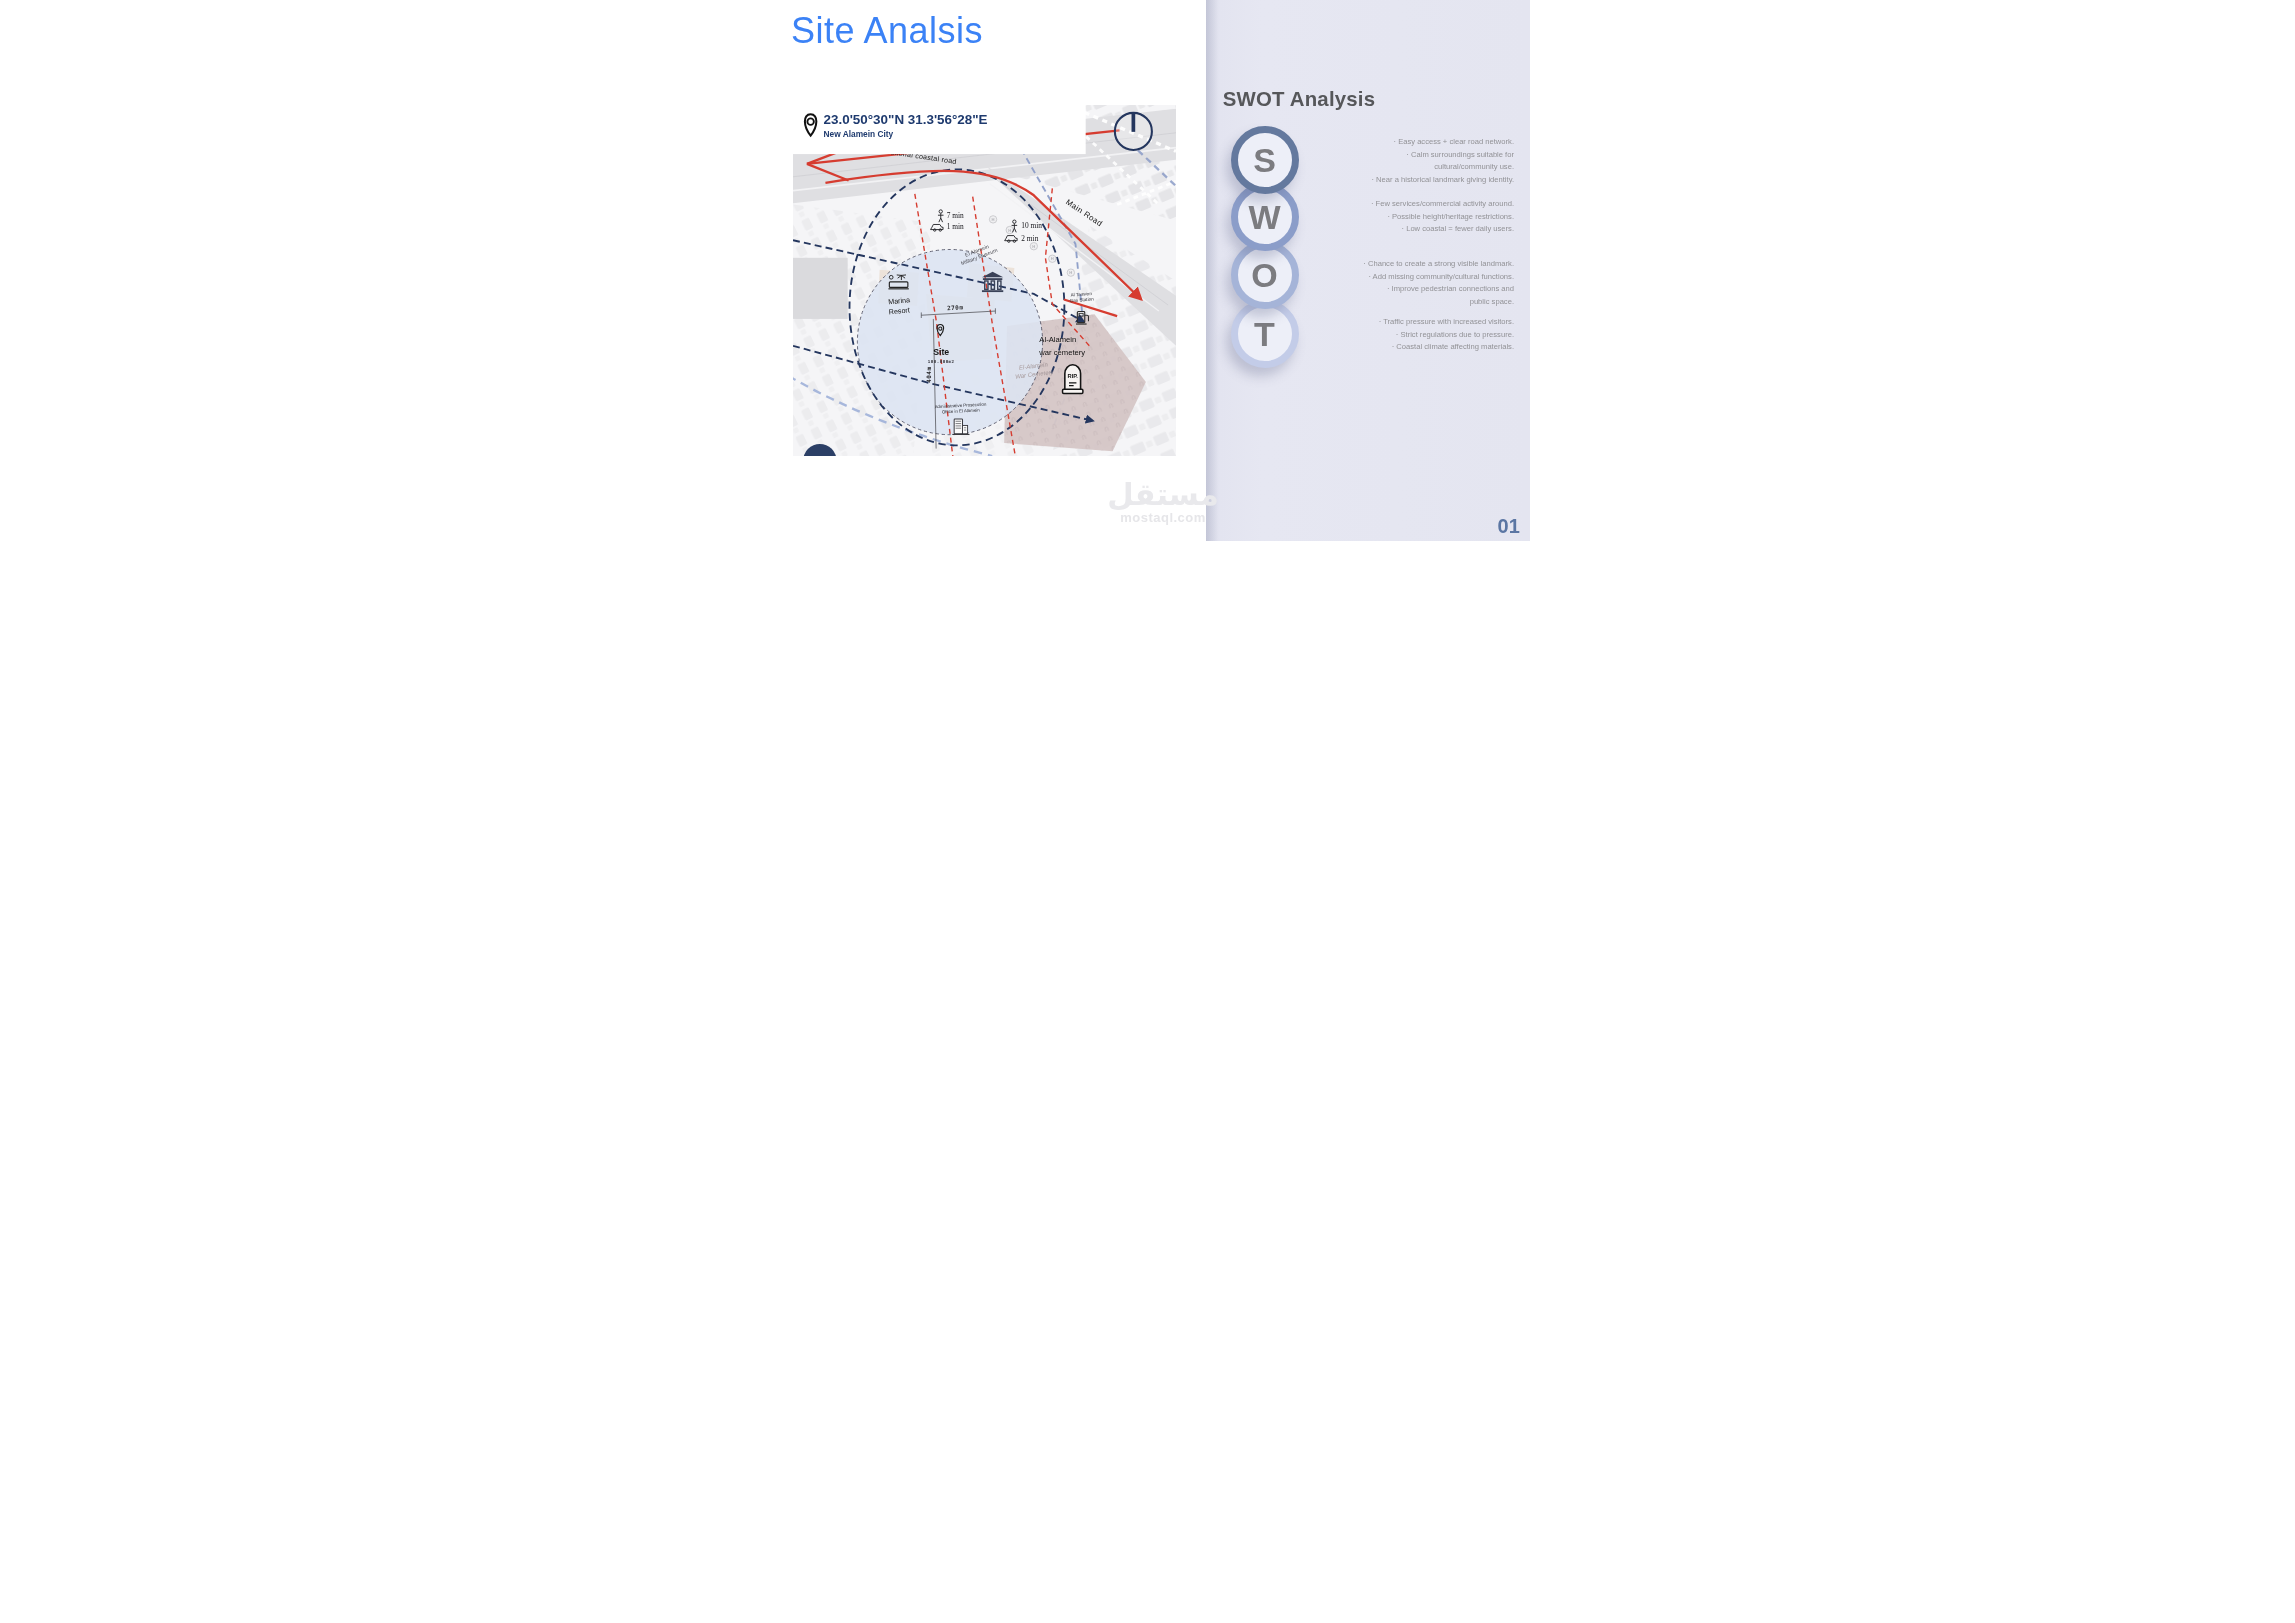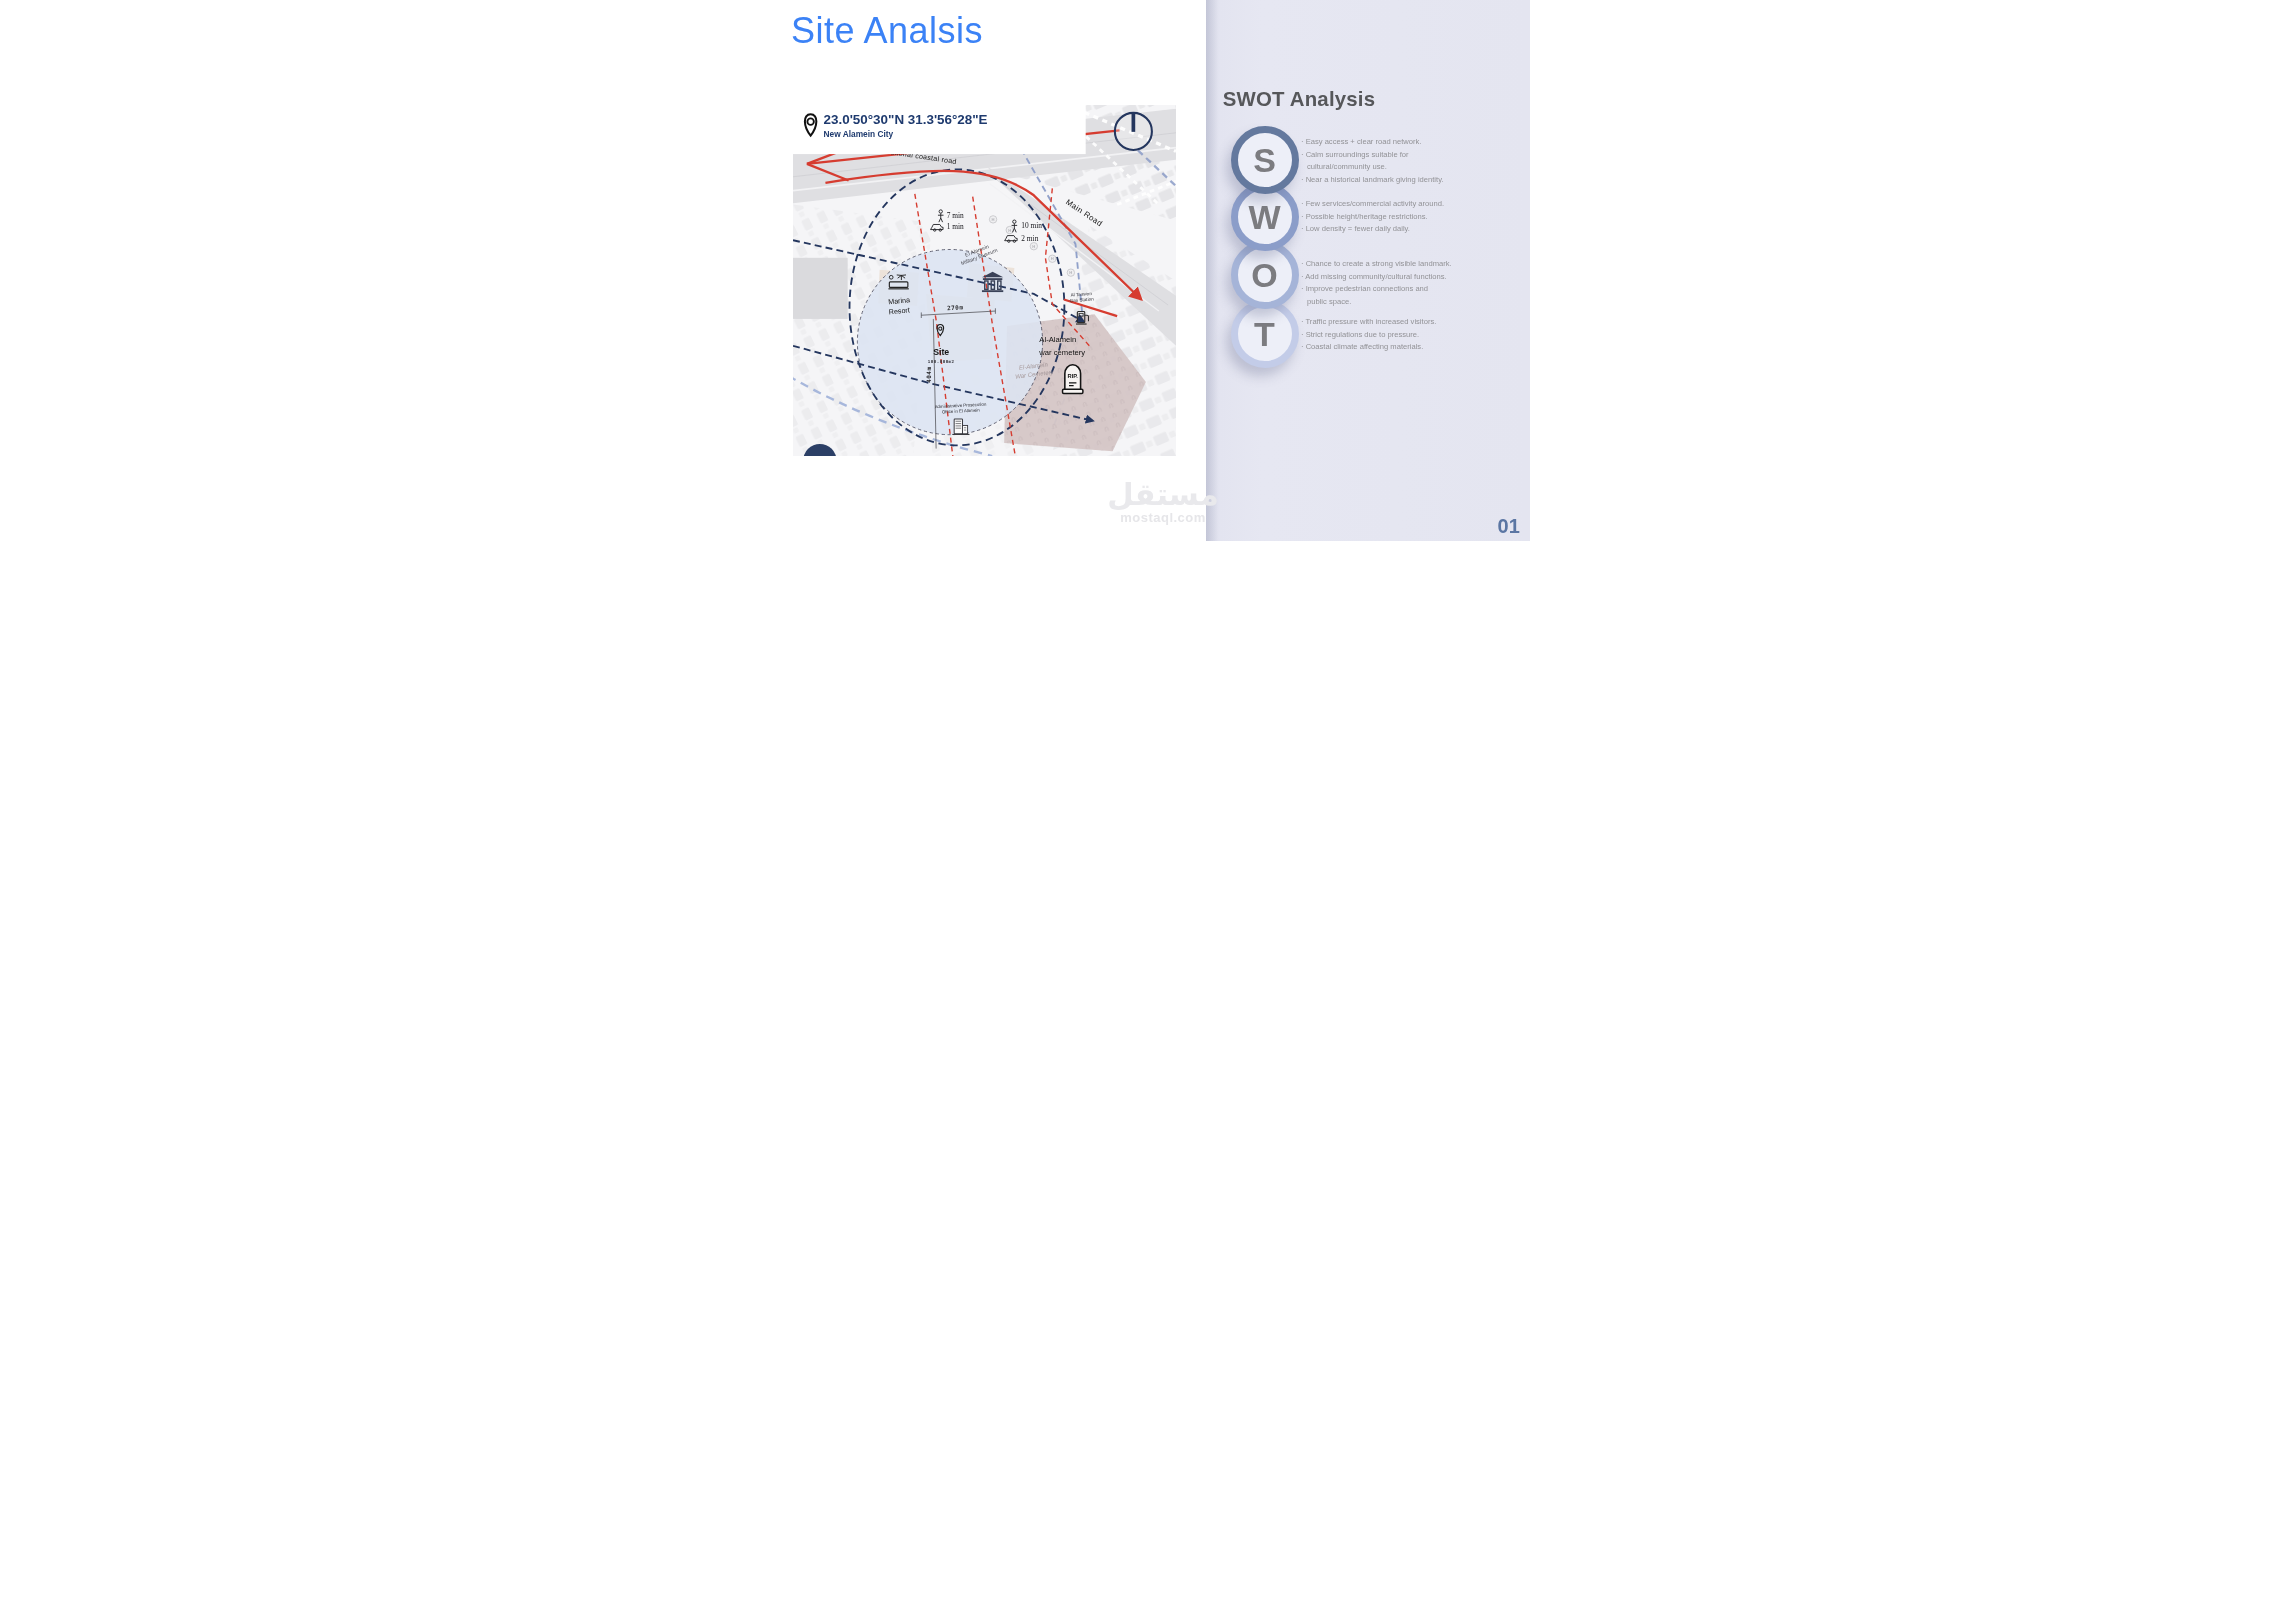--- a/index.html
+++ b/index.html
@@ -23,21 +23,21 @@
     background:linear-gradient(90deg,rgba(90,95,125,.16),rgba(90,95,125,0));}
   .swot-title{position:absolute;left:16.7px;top:88px;font-size:20.4px;color:#56575a;letter-spacing:0.2px;font-weight:bold;}
 
   .swot-ring{position:absolute;width:68px;height:68px;border-radius:50%;
     border:7.9px solid #888;background:#edeff8;box-sizing:border-box;
     display:flex;align-items:center;justify-content:center;
     box-shadow:-4.6px 8.3px 12px rgba(96,104,140,.30);}
   .swot-letter{font-size:34px;font-weight:700;color:#7c7c80;line-height:1;}
 
   .swot-block{position:absolute;left:95px;width:213px;font-size:7.6px;line-height:12.5px;color:#929296;}
-  .swot-item{white-space:pre-line;text-indent:-6px;padding-left:6px;}
+  .swot-item{white-space:pre-line;text-indent:-6px;padding-left:6px;text-align:right;}
 
   
   .page-number{position:absolute;right:10.2px;bottom:2.8px;font-size:20px;font-weight:700;color:#5b76a3;}
   .watermark{position:absolute;left:301px;top:480px;width:194px;text-align:center;pointer-events:none;}
   .wm-ar{font-size:30.5px;font-weight:700;color:#e9e9ec;font-family:"DejaVu Sans",sans-serif;line-height:1;}
   .wm-en{font-size:13px;font-weight:700;color:#e6e6e9;letter-spacing:0.5px;line-height:1.1;}
 </style>
 </head>
 <body>
 
@@ -290,21 +290,21 @@
 
     <div class="swot-block" style="top:136px">
       <div class="swot-item">· Easy access + clear road network.</div>
       <div class="swot-item">· Calm surroundings suitable for
 cultural/community use.</div>
       <div class="swot-item">· Near a historical landmark giving identity.</div>
     </div>
     <div class="swot-block" style="top:198px">
       <div class="swot-item">· Few services/commercial activity around.</div>
       <div class="swot-item">· Possible height/heritage restrictions.</div>
-      <div class="swot-item">· Low density = fewer daily daily.</div>
+      <div class="swot-item">· Low coastal = fewer daily users.</div>
     </div>
     <div class="swot-block" style="top:258px">
       <div class="swot-item">· Chance to create a strong visible landmark.</div>
       <div class="swot-item">· Add missing community/cultural functions.</div>
       <div class="swot-item">· Improve pedestrian connections and
 public space.</div>
     </div>
     <div class="swot-block" style="top:316px">
       <div class="swot-item">· Traffic pressure with increased visitors.</div>
       <div class="swot-item">· Strict regulations due to pressure.</div>

